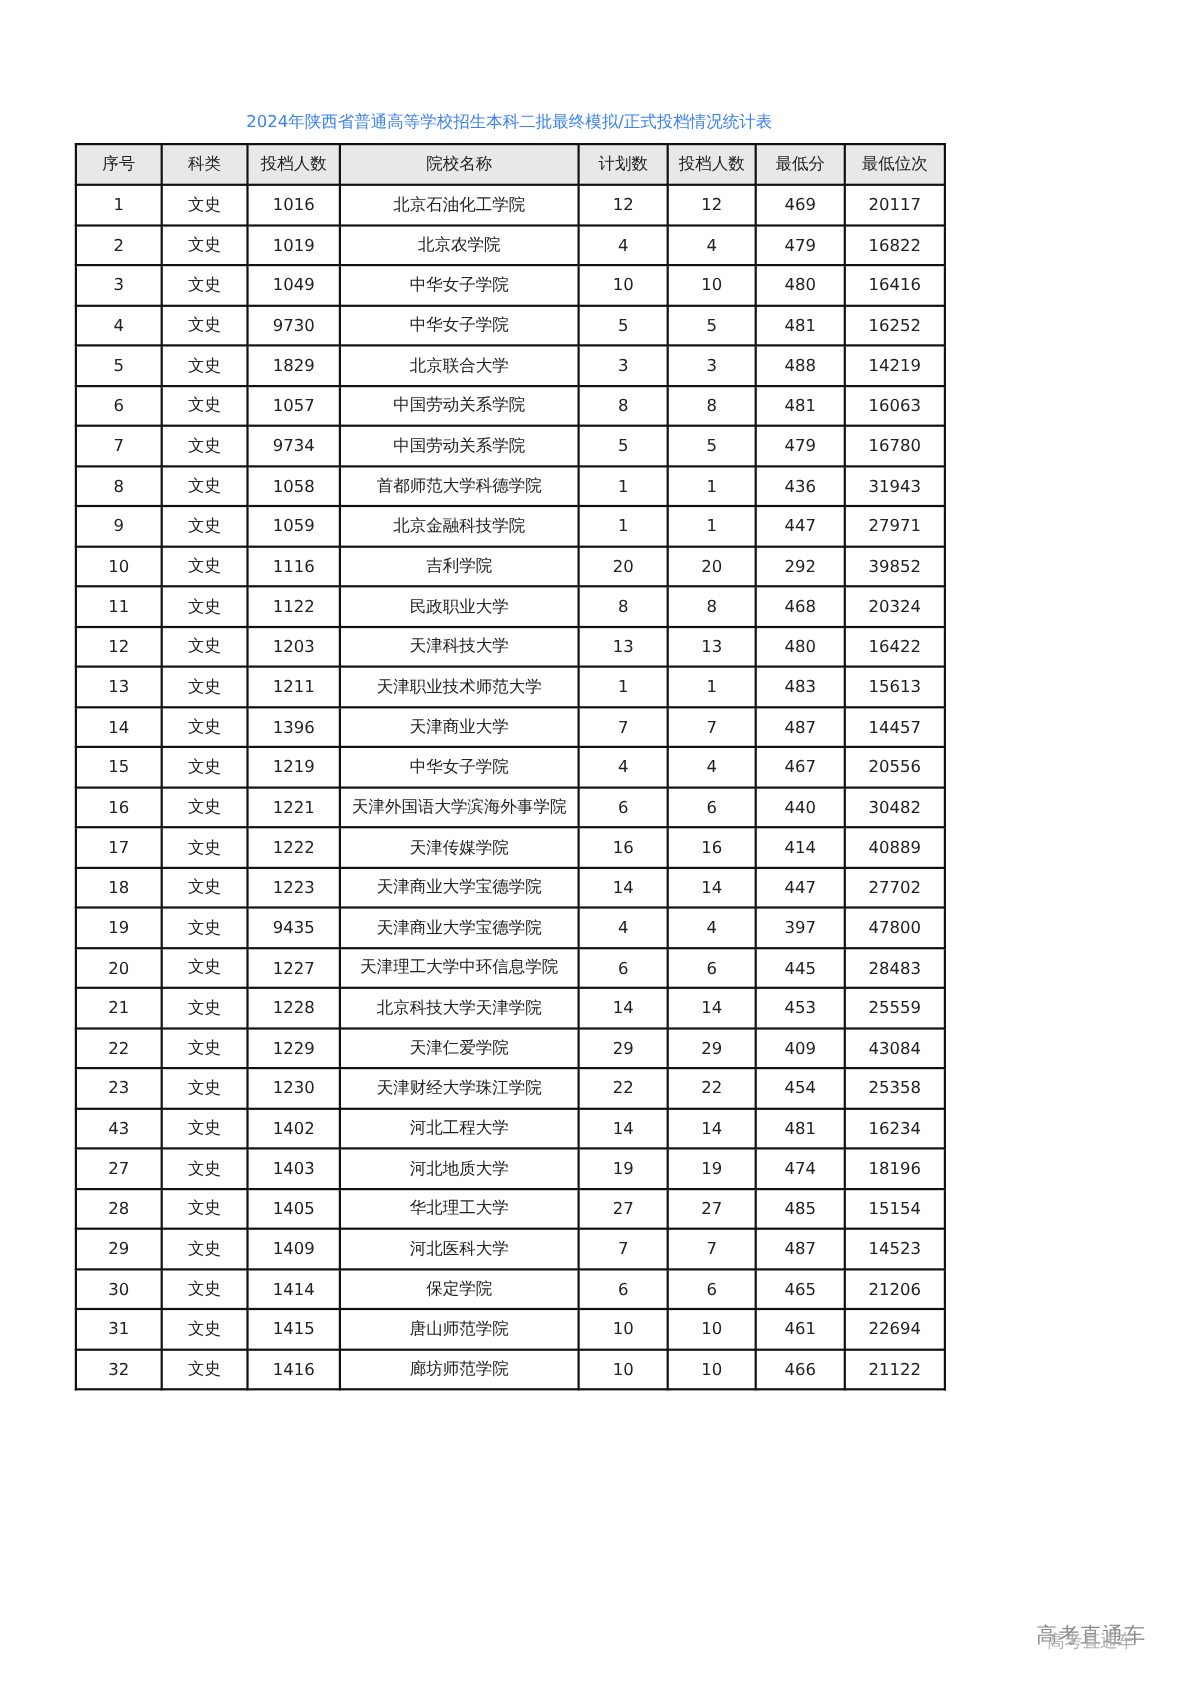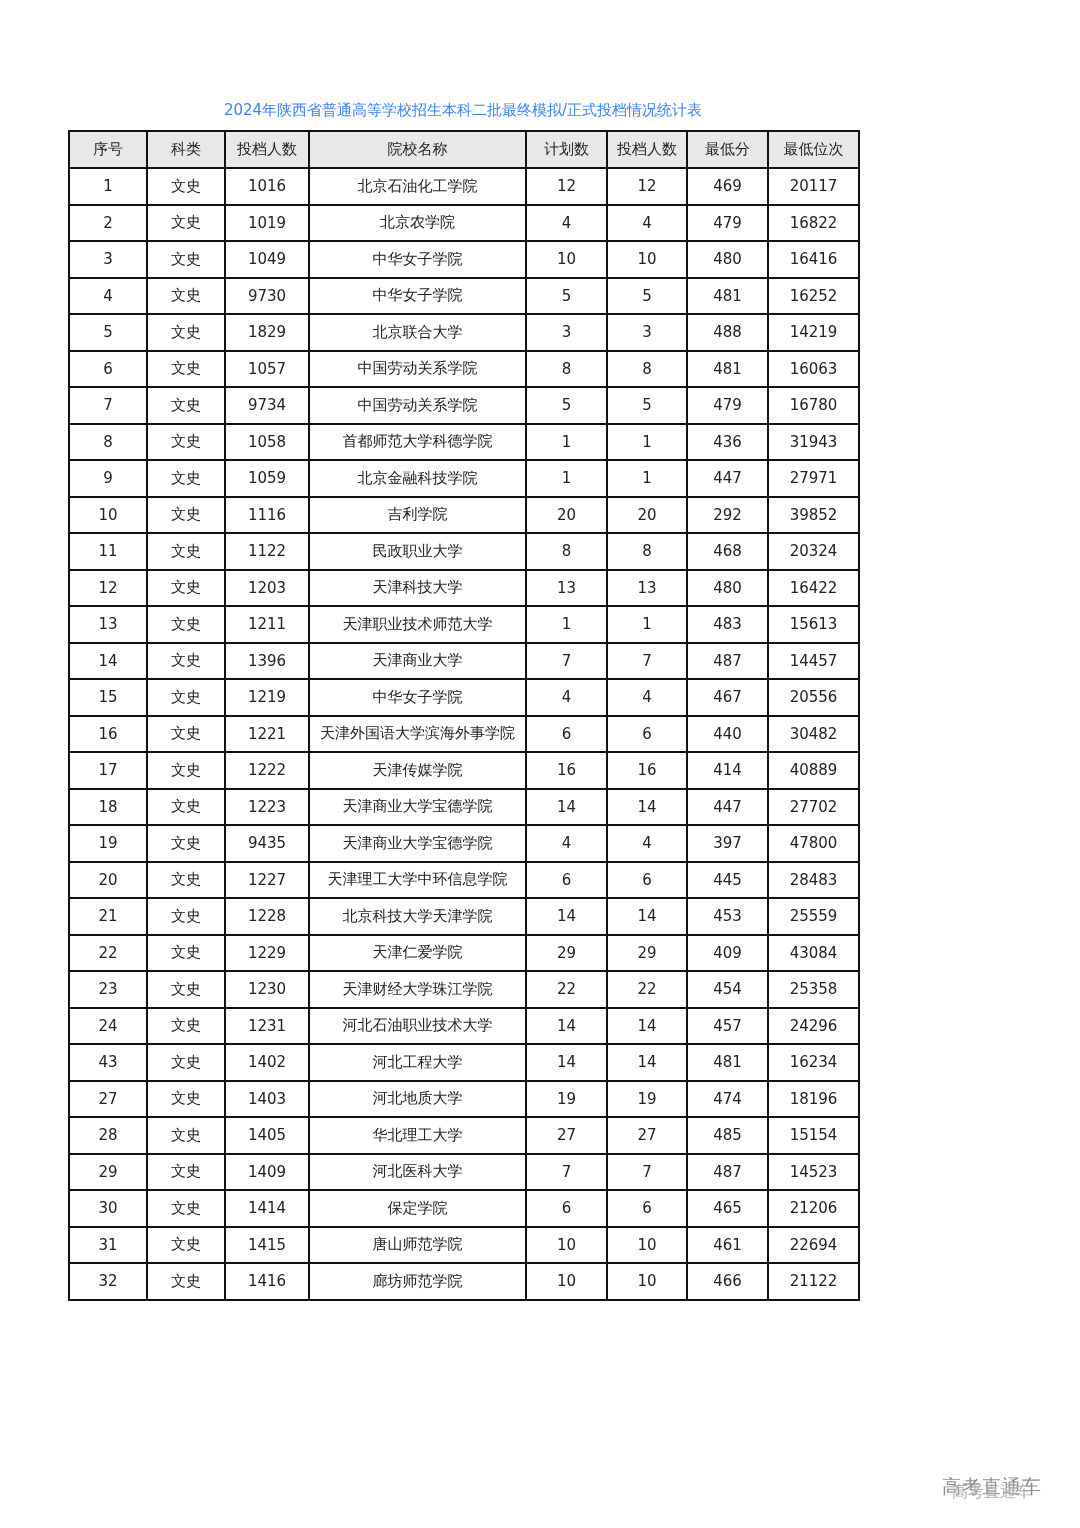--- a/index.html
+++ b/index.html
@@ -269,30 +269,20 @@
         <td>23</td>
         <td>文史</td>
         <td>1230</td>
         <td>天津财经大学珠江学院</td>
         <td>22</td>
         <td>22</td>
         <td>454</td>
         <td>25358</td>
       </tr>
       <tr>
-        <td>24</td>
-        <td>文史</td>
-        <td>1231</td>
-        <td>河北石油职业技术大学</td>
-        <td>14</td>
-        <td>14</td>
-        <td>457</td>
-        <td>24296</td>
-      </tr>
-      <tr>
         <td>43</td>
         <td>文史</td>
         <td>1402</td>
         <td>河北工程大学</td>
         <td>14</td>
         <td>14</td>
         <td>481</td>
         <td>16234</td>
       </tr>
       <tr>

